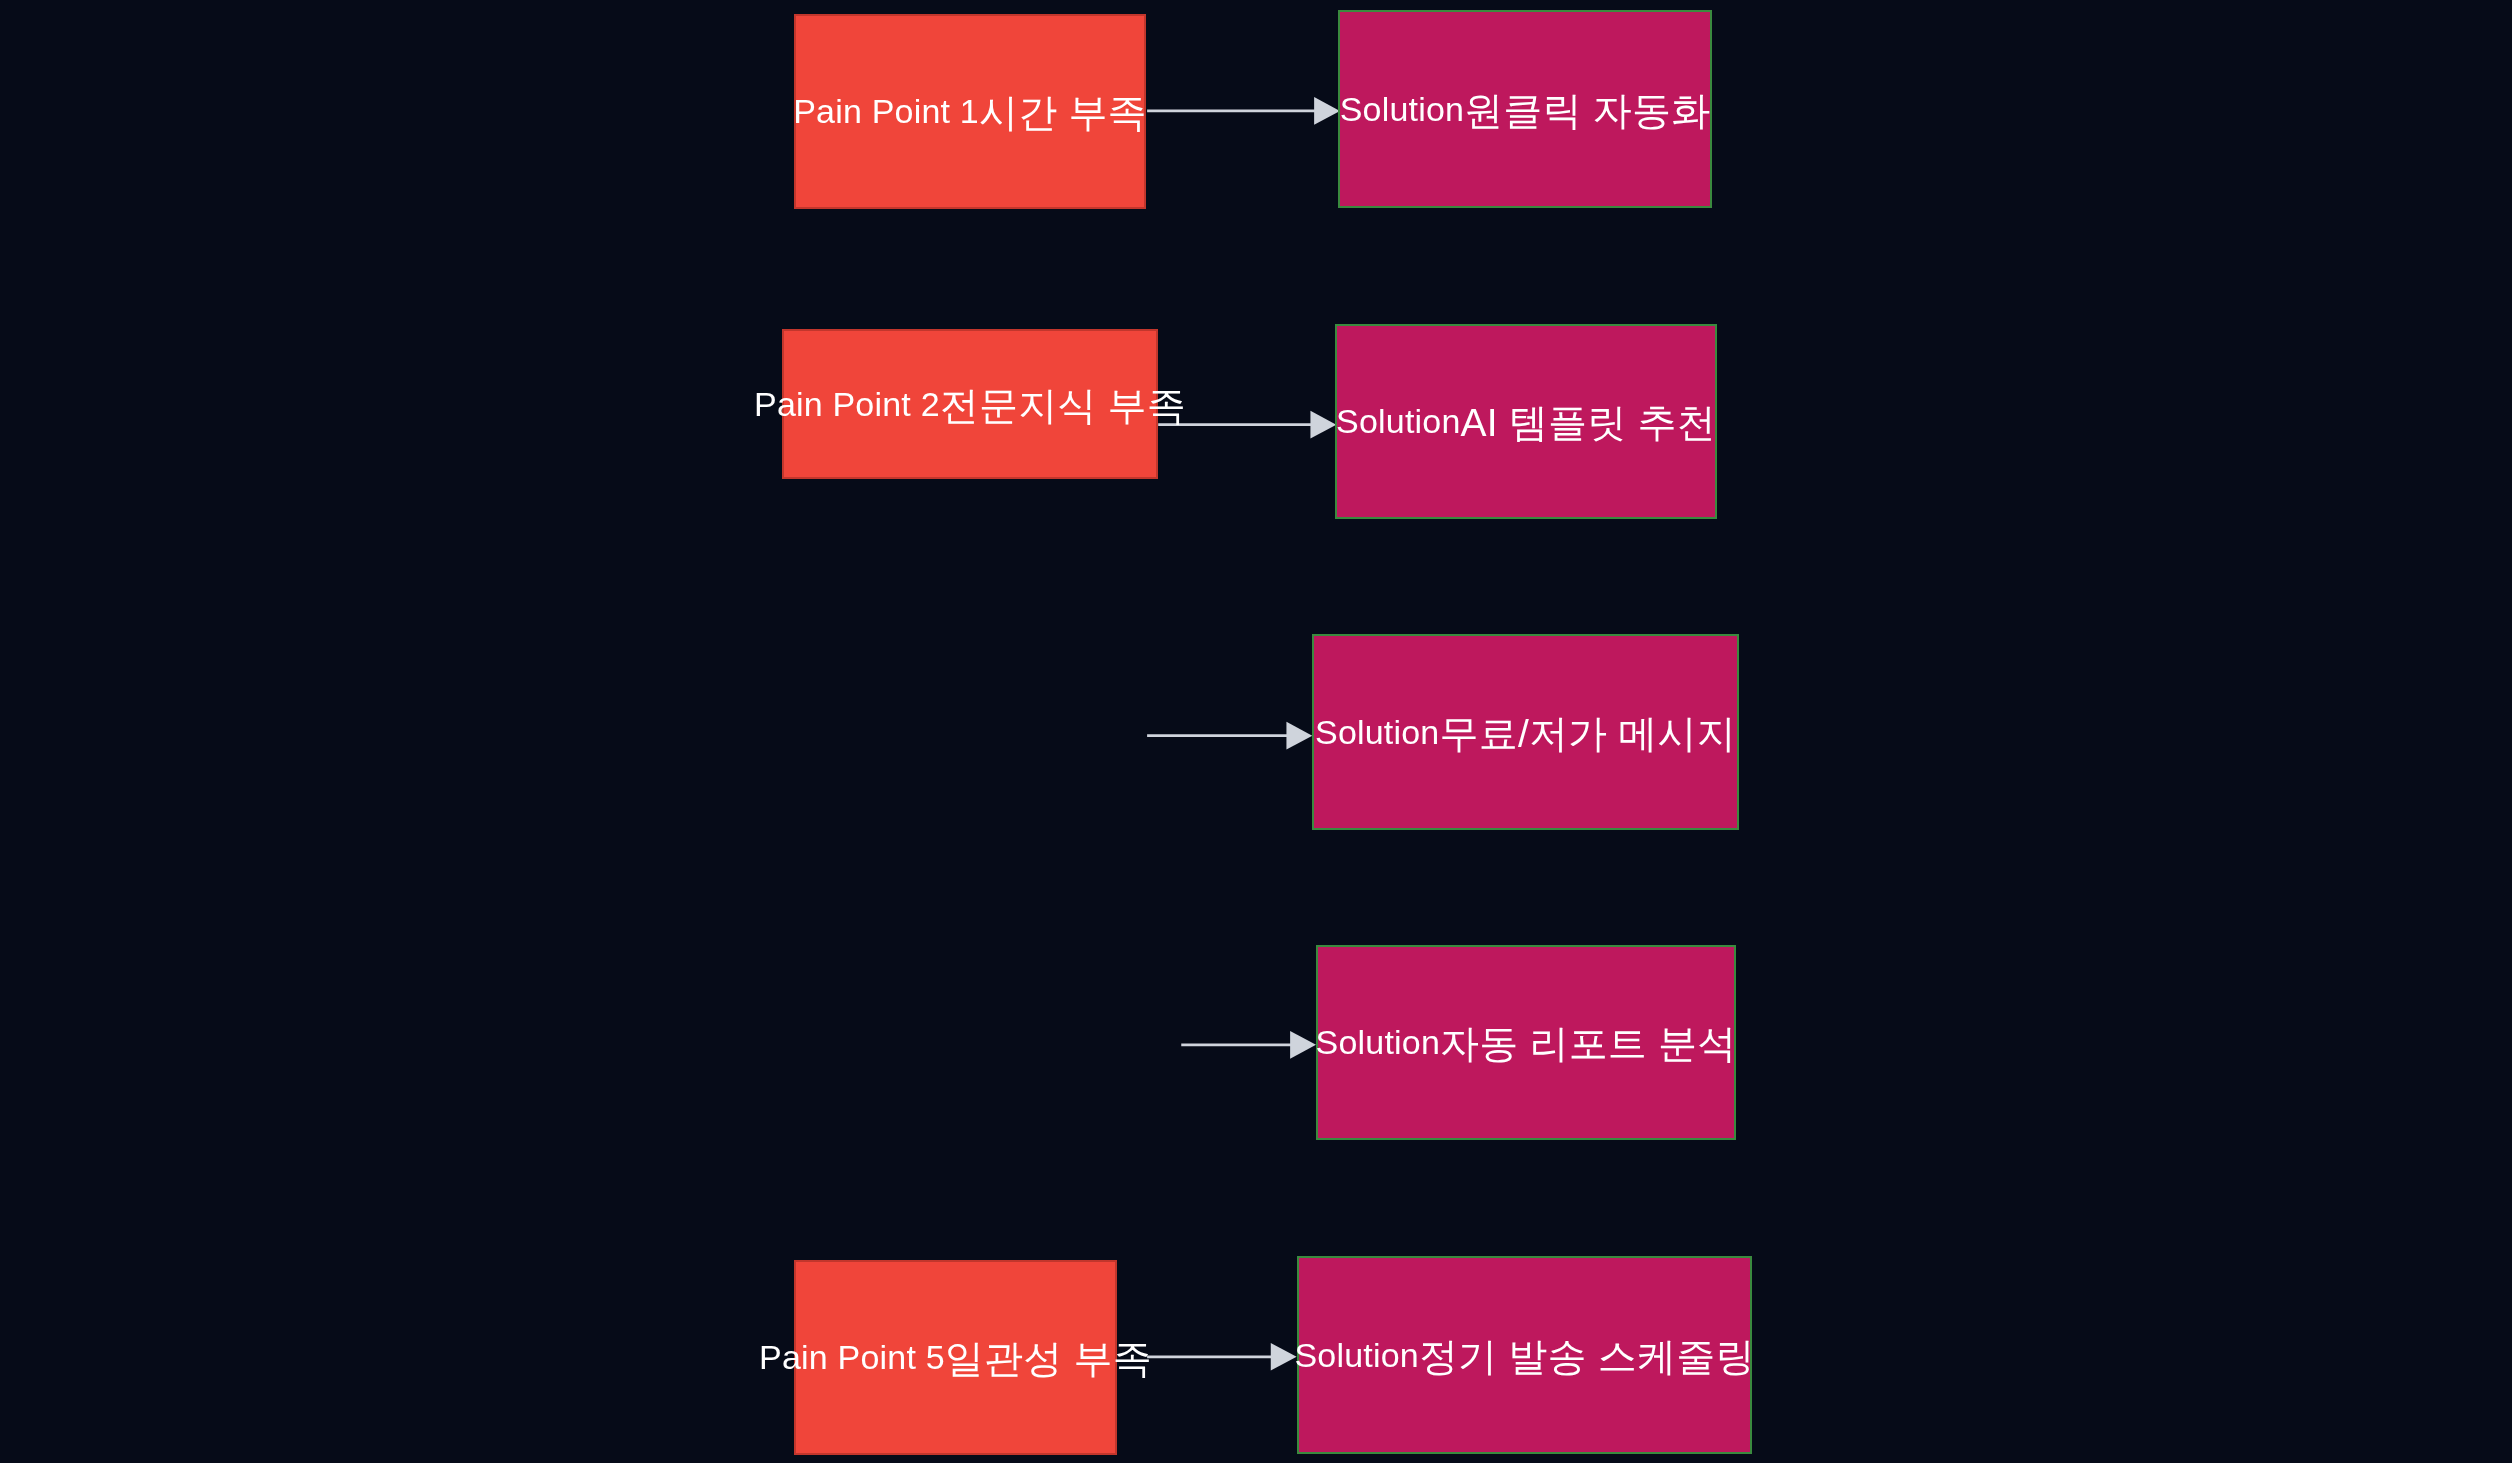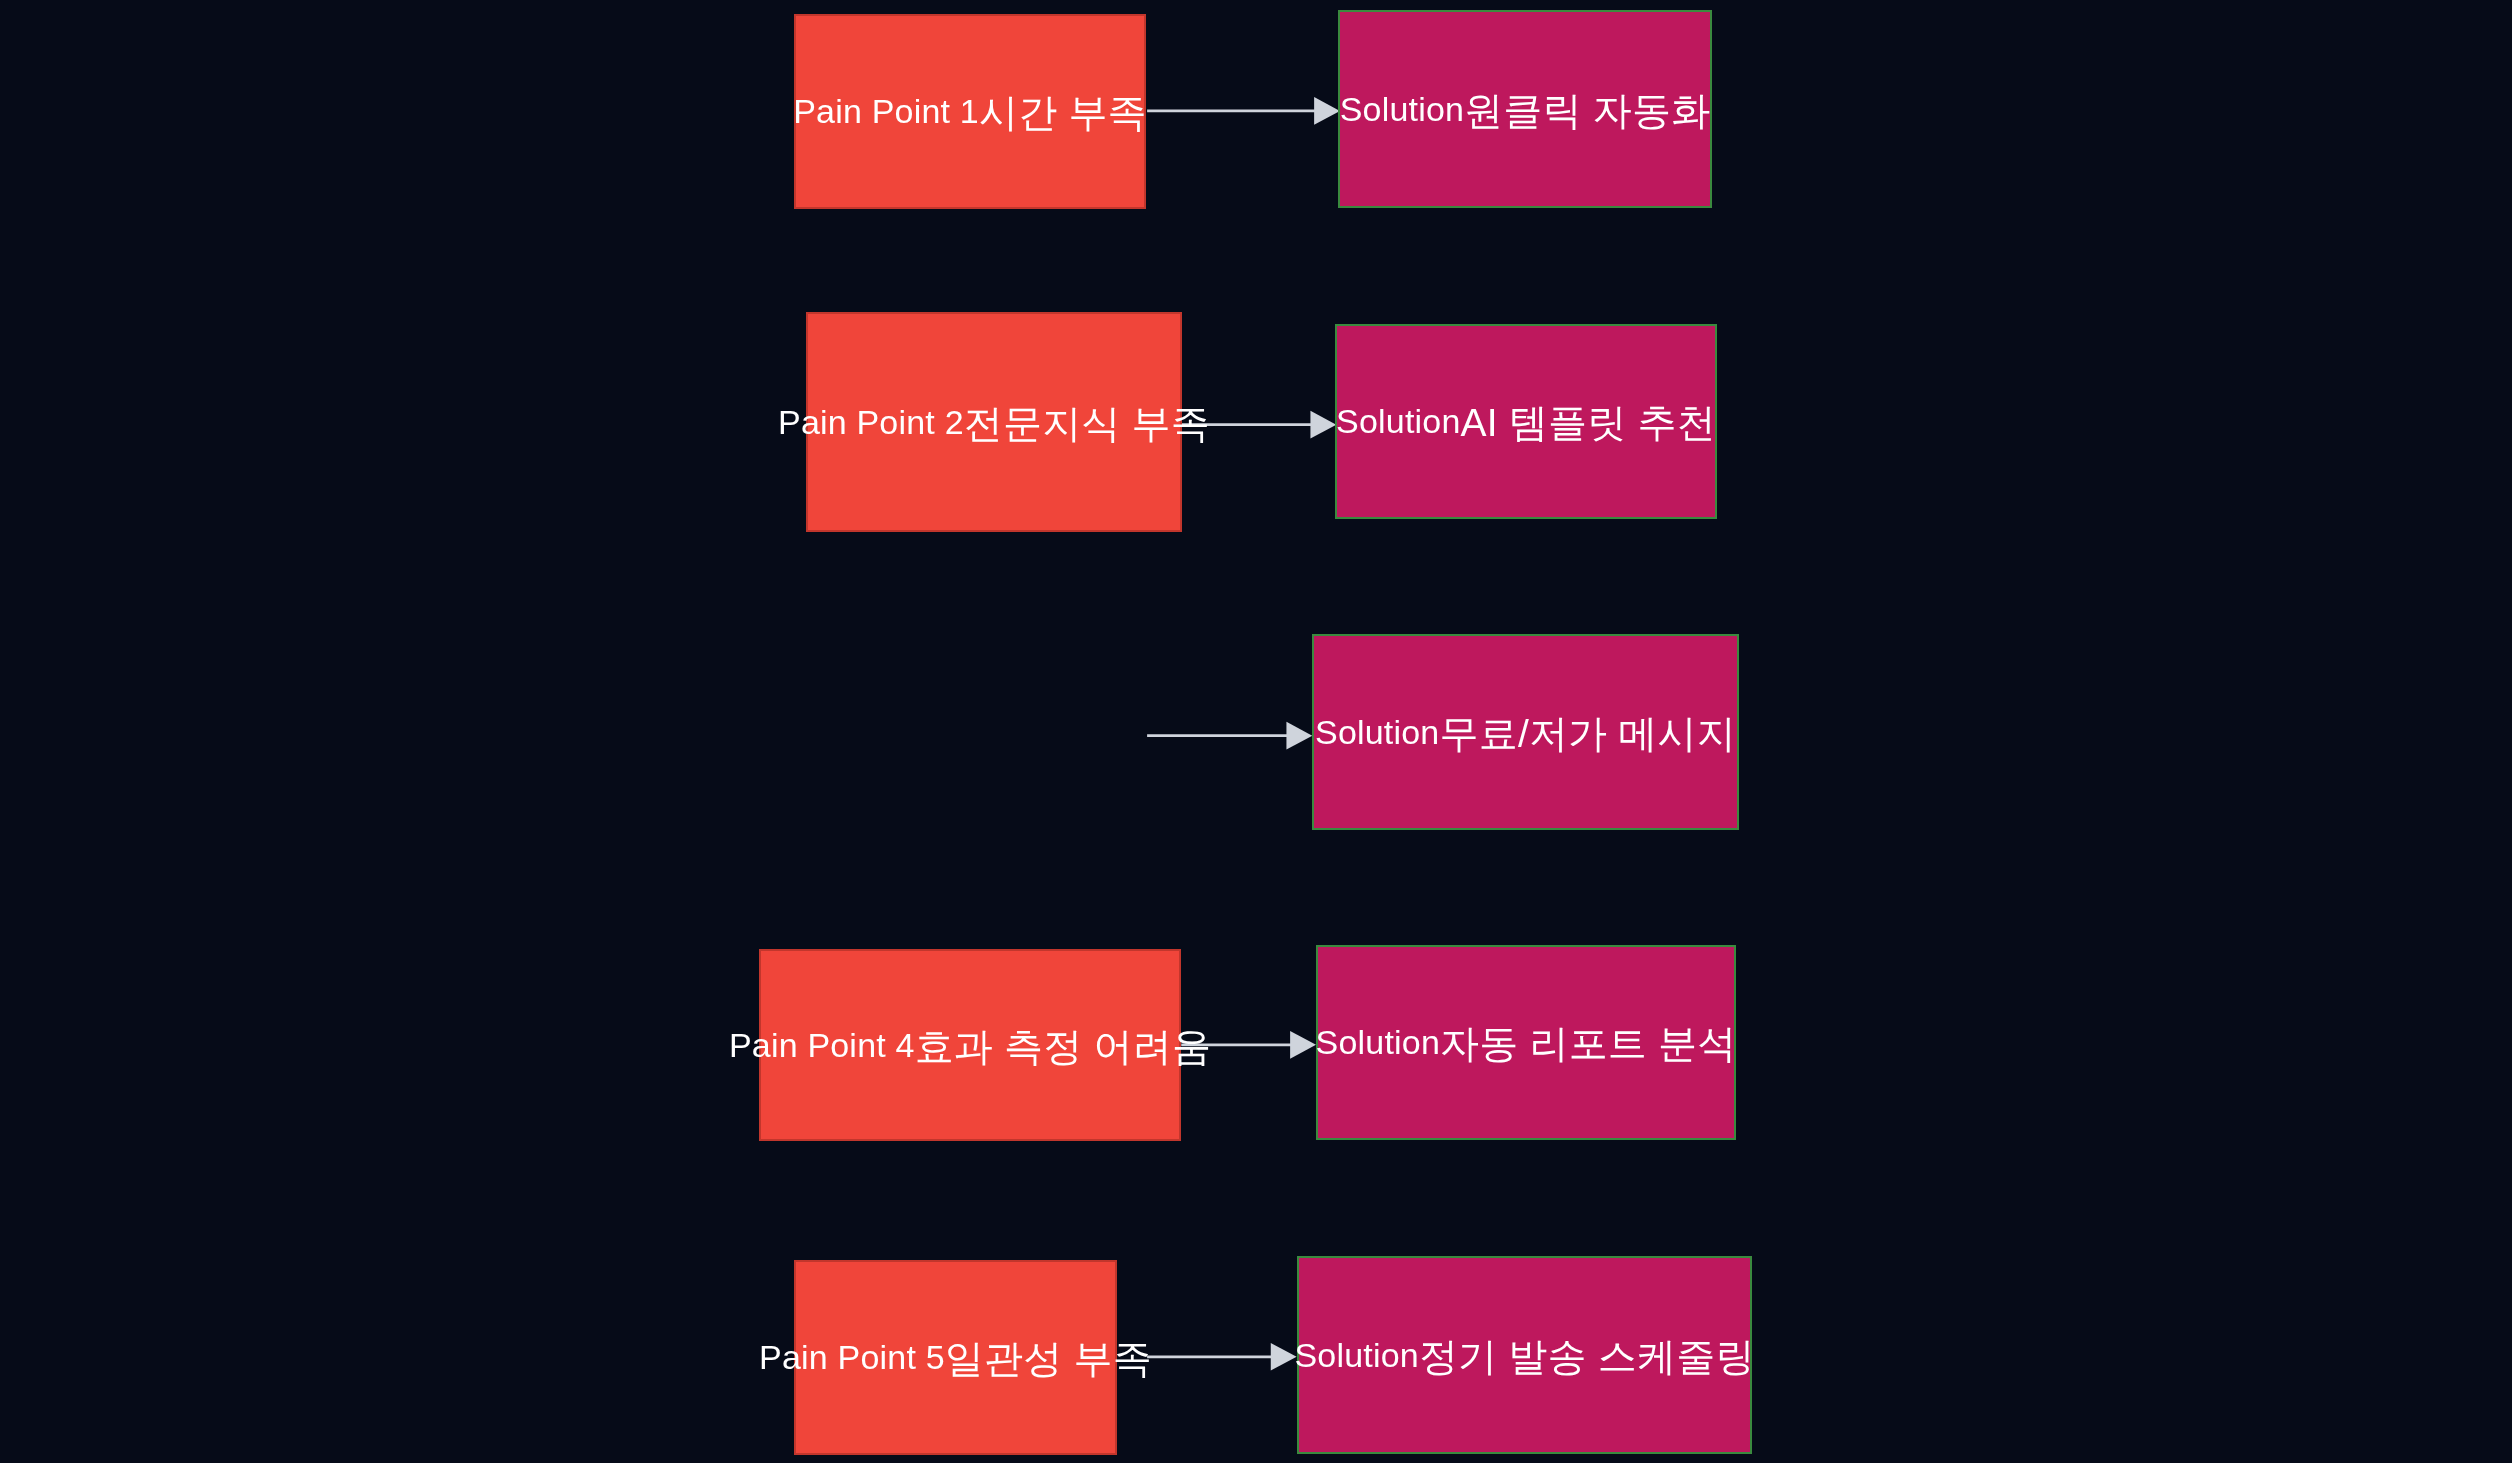--- a/index.html
+++ b/index.html
@@ -99,38 +99,34 @@
 
   <div class="node pain" style="left:794px; top:14px; width:352px; height:195px;">
     <span class="node-title">Pain Point 1</span>
     <span class="node-subtitle">시간 부족</span>
   </div>
   <div class="node solution" style="left:1338px; top:10.2px; width:374px; height:198px;">
     <span class="node-title">Solution</span>
     <span class="node-subtitle">원클릭 자동화</span>
   </div>
 
-  <div class="node pain" style="left:782px; top:312px; width:376px; height:220px;margin-left:24px;">
+  <div class="node pain" style="left:782px; top:329px; width:376px; height:150px;">
     <span class="node-title">Pain Point 2</span>
     <span class="node-subtitle">전문지식 부족</span>
   </div>
   <div class="node solution" style="left:1335px; top:324px; width:382px; height:195px;">
     <span class="node-title">Solution</span>
     <span class="node-subtitle">AI 템플릿 추천</span>
   </div>
 
   <div class="node solution" style="left:1312px; top:634px; width:427px; height:196px;">
     <span class="node-title">Solution</span>
     <span class="node-subtitle">무료/저가 메시지</span>
   </div>
 
-  <div class="node pain" style="left:759px; top:949px; width:422px; height:192px;">
-    <span class="node-title">Pain Point 4</span>
-    <span class="node-subtitle">효과 측정 어려움</span>
-  </div>
   <div class="node solution" style="left:1316px; top:945px; width:420px; height:195px;">
     <span class="node-title">Solution</span>
     <span class="node-subtitle">자동 리포트 분석</span>
   </div>
 
   <div class="node pain" style="left:794px; top:1260px; width:323px; height:195px;">
     <span class="node-title">Pain Point 5</span>
     <span class="node-subtitle">일관성 부족</span>
   </div>
   <div class="node solution" style="left:1297px; top:1256px; width:455px; height:198px;">

